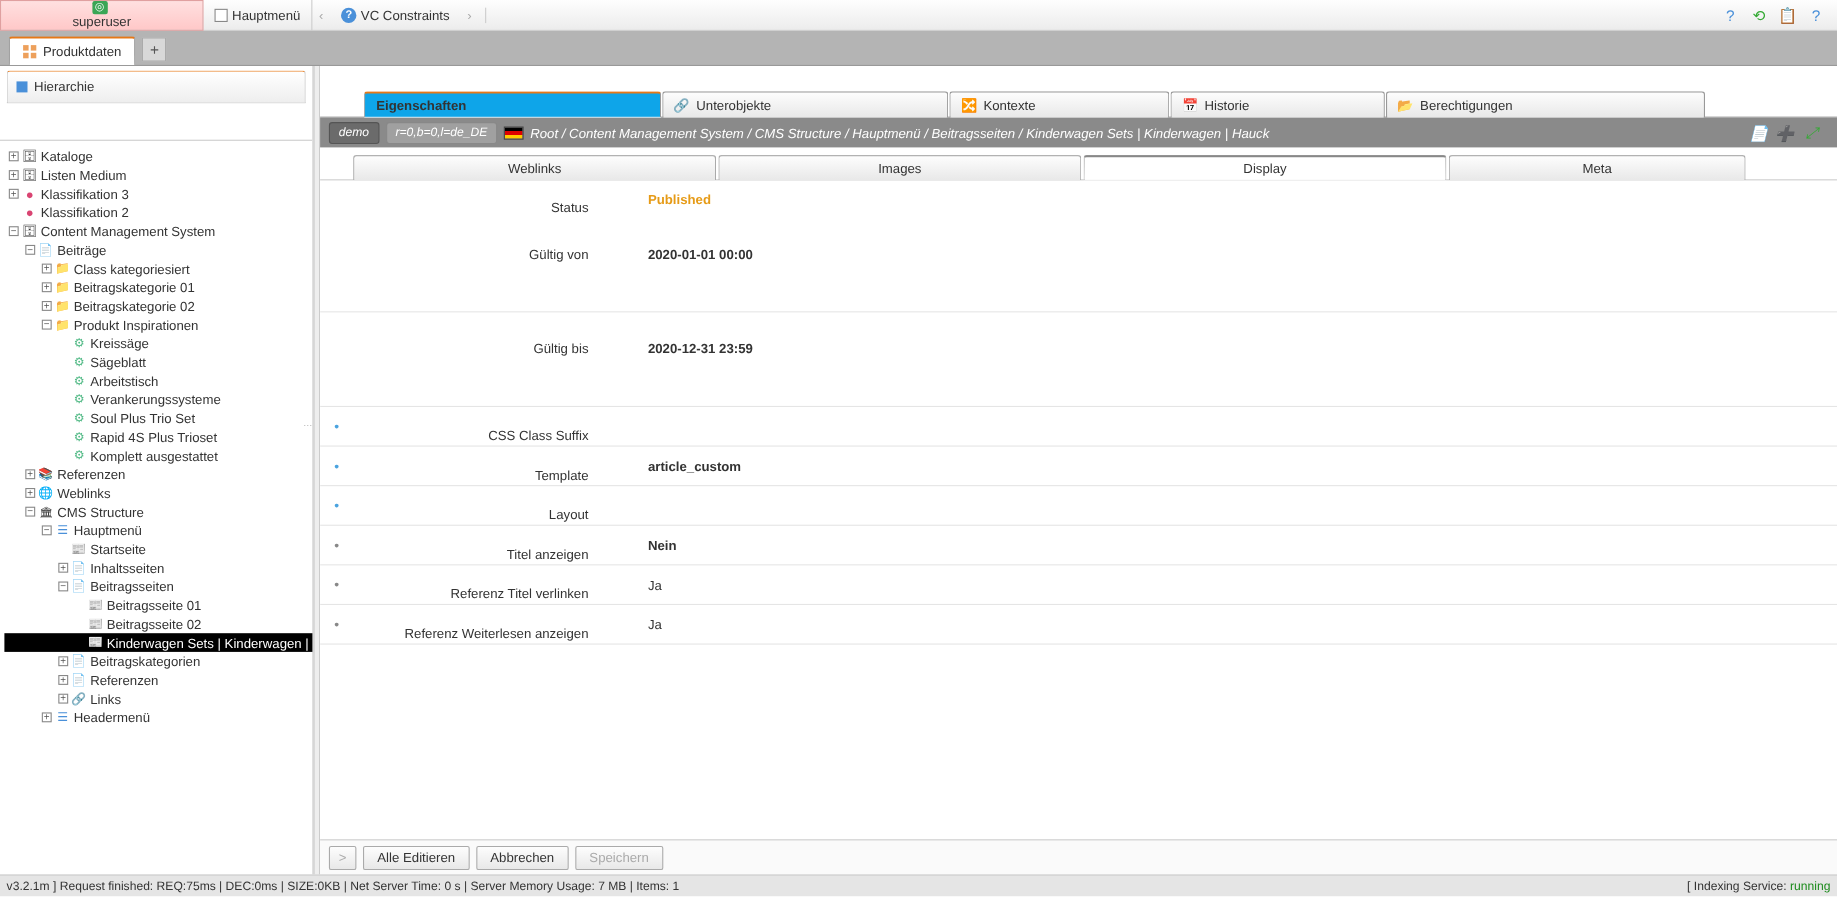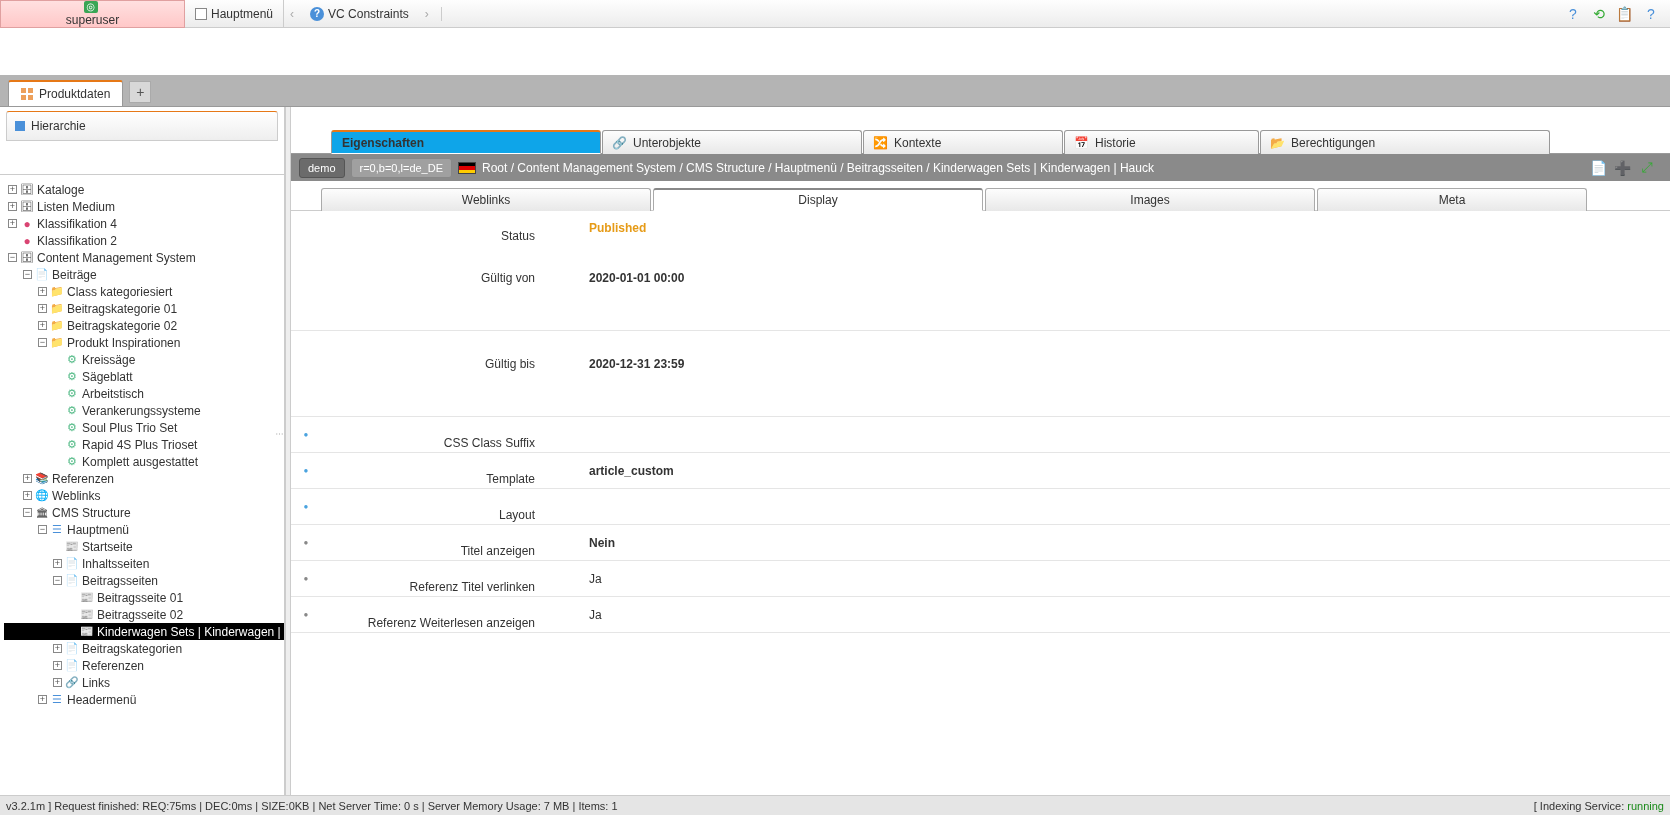--- a/index.html
+++ b/index.html
@@ -12,21 +12,21 @@
     .user-badge .icon-box::after{content:"◎"; color:#fff; font-size:10px; line-height:1;}
     .top-tab { display: flex; align-items: center; padding: 0 10px; border-right: 1px solid #ccc; height: 28px; gap:4px; }
     .top-tab .sq { width:12px; height:12px; border:1px solid #888; background:#fff; display:inline-block; }
     .top-tab .hlp { width:14px; height:14px; background:#4a90d9; border-radius:50%; color:#fff; font-size:10px; font-weight:bold; display:flex; align-items:center; justify-content:center; line-height:1;}
     .top-nav-arrows { display:flex; align-items:center; color:#aaa; padding:0 6px; gap:6px; }
     .top-spacer { flex: 1; }
     .top-icons { display: flex; gap: 8px; padding: 0 10px; }
     .top-icons span { width: 18px; height: 18px; display: inline-flex; align-items:center; justify-content:center; font-size:14px; }
     
     
-    .main-tab-bar { height: 32px; background: #b4b4b4; display: flex; align-items: flex-end; padding-left: 8px; border-bottom:1px solid #999;margin-top:47px; }
+    .main-tab-bar { height: 32px; background: #b4b4b4; display: flex; align-items: flex-end; padding-left: 8px; border-bottom:1px solid #999; }
     .main-tab { height: 26px; background: #fff; border: 1px solid #999; border-bottom: none; border-top: 2px solid #e67817; border-radius: 3px 3px 0 0; padding: 0 12px; display: flex; align-items: center; gap:6px; margin-right:2px; }
     .main-tab .grid-icon { width:12px; height:12px; display:inline-block; background: linear-gradient(#e67817,#e67817) 0 0/5px 5px no-repeat, linear-gradient(#e67817,#e67817) 7px 0/5px 5px no-repeat, linear-gradient(#e67817,#e67817) 0 7px/5px 5px no-repeat, linear-gradient(#e67817,#e67817) 7px 7px/5px 5px no-repeat; opacity:0.7;}
     .add-tab { width:22px; height:22px; background:#d8d8d8; border:1px solid #aaa; display:flex; align-items:center; justify-content:center; color:#555; font-size:14px; margin-left:4px; margin-bottom:3px; }
     
     
     .main-layout { display: flex; height: calc(815px - 28px - 32px - 20px); }
     .left-panel { width: 285px; border-right: 1px solid #ccc; overflow:hidden; display:flex; flex-direction:column; position:relative; }
     .left-header { height: 30px; margin: 4px 6px 6px 6px; display:flex; align-items:center; padding: 0 8px; border:1px solid #ccc; border-radius:3px 3px 0 0; background:linear-gradient(#fff,#eee); gap:6px; border-top:1px solid #e67817; }
     .left-header::before{content:""; width:10px; height:10px; background:#4a90d9; display:inline-block;}
     .left-divider{ height:28px; border-bottom:1px solid #ccc; margin-bottom:6px;}
@@ -53,21 +53,21 @@
     .splitter { width:6px; background:#eee; border-left:1px solid #ccc; border-right:1px solid #ccc; cursor:col-resize; }
     
     
     .right-panel { flex:1; display:flex; flex-direction:column; background:#fff; }
     .right-spacer { height:22px; }
     .detail-tabs { display:flex; border-bottom:1px solid #999; padding-left:40px; gap:1px; }
     .detail-tab { height:24px; min-width:260px; border:1px solid #999; border-bottom:none; background:linear-gradient(#fdfdfd,#e8e8e8); display:flex; align-items:center; padding:0 10px; gap:6px; border-radius:3px 3px 0 0; position:relative; bottom:-1px; }
     .detail-tab.active { background:#0ea5e9; border-top:2px solid #e67817; border-bottom:1px solid #fff; font-weight:bold; min-width:270px;}
     .detail-tab .ico{ width:14px; height:14px; display:inline-flex; align-items:center; justify-content:center; font-size:12px; }
     
-    .breadcrumb-bar { background:#8a8a8a; color:#fff; height:27px; display:flex; align-items:center; padding:0 8px; gap:6px; }
+    .breadcrumb-bar { background:#8a8a8a; color:#fff; height:27px; display:flex; align-items:center; padding:0 8px; gap:6px;font-style:italic; }
     .chip { background:#6b6b6b; border:1px solid #555; border-radius:3px; padding:2px 8px; color:#fff; font-size:11px; height:20px; display:flex; align-items:center; }
     .chip.light { background:#a0a0a0; border-color:#888; }
     .flag { width:18px; height:12px; background:linear-gradient(180deg,#000 0 33%,#d00 33% 66%,#fc0 66% 100%); display:inline-block; border:1px solid #444; }
     .bc-text { font-size:12px; }
     .bc-spacer{flex:1;}
     .bc-icons{ display:flex; gap:6px; padding-right:6px;}
     .bc-icons span{ width:18px; height:18px; display:inline-flex; align-items:center; justify-content:center; font-size:14px; }
     
     .sub-tabs { display:flex; border-bottom:1px solid #ccc; padding-left:30px; gap:2px; margin-top:6px; }
     .sub-tab { height:23px; width:330px; border:1px solid #aaa; border-bottom:none; background:linear-gradient(#fdfdfd,#e8e8e8); display:flex; align-items:center; justify-content:center; border-radius:3px 3px 0 0; position:relative; bottom:-1px;}
@@ -149,21 +149,21 @@
       <div class="tree-row">
           <span class="pad" style="width:4px"></span>
           <span class="toggle">+</span>
           <span class="node-icon db"></span>
           <span>Listen Medium</span>
         </div>
       <div class="tree-row">
           <span class="pad" style="width:4px"></span>
           <span class="toggle">+</span>
           <span class="node-icon class"></span>
-          <span>Klassifikation 4</span>
+          <span>Klassifikation 3</span>
         </div>
       <div class="tree-row">
           <span class="pad" style="width:4px"></span>
           <span class="toggle empty"></span>
           <span class="node-icon class"></span>
           <span>Klassifikation 2</span>
         </div>
       <div class="tree-row">
           <span class="pad" style="width:4px"></span>
           <span class="toggle">−</span>
@@ -370,25 +370,25 @@
         <span>📄</span>
         <span style="color:#3a3;">➕</span>
         <span style="color:#3a3;">⤢</span>
       </div>
     </div>
 
     <div class="sub-tabs">
       <div class="sub-tab">
           <span>Weblinks</span>
         </div>
+      <div class="sub-tab">
+          <span>Images</span>
+        </div>
       <div class="sub-tab active">
           <span>Display</span>
-        </div>
-      <div class="sub-tab">
-          <span>Images</span>
         </div>
       <div class="sub-tab last">
           <span>Meta</span>
         </div>
     </div>
 
     <div class="form-area">
       <div class="form-row">
         <span class="bullet"></span>
         <div class="form-label">Status</div>

